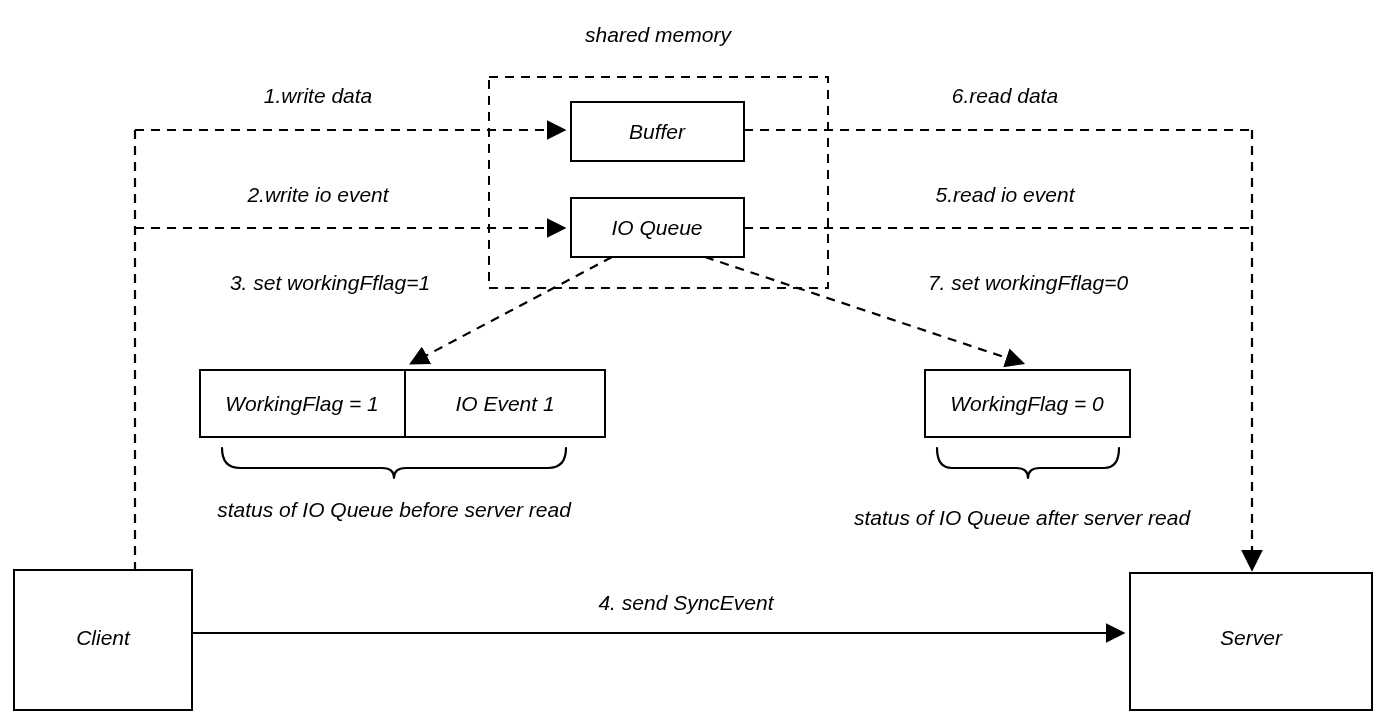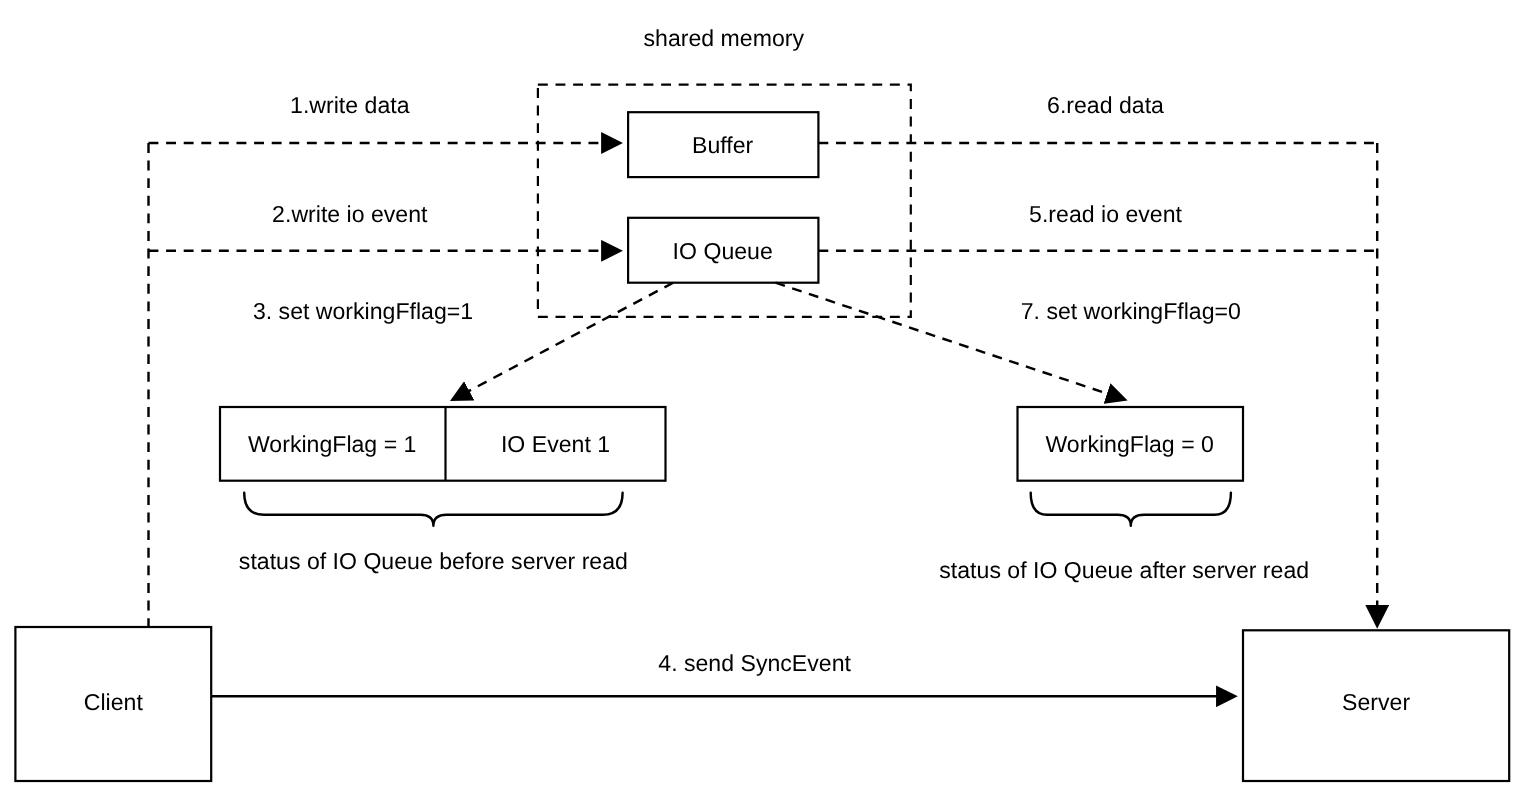--- a/index.html
+++ b/index.html
@@ -10,20 +10,21 @@
   body {
     width: 1390px;
     height: 714px;
     font-family: "Liberation Sans", sans-serif;
     overflow: hidden;
   }
   #diagram-root {
     position: relative;
     width: 1390px;
     height: 714px;
+    font-style: italic;
   }
   svg.diagram {
     display: block;
     width: 1390px;
     height: 714px;
   }
   .box-fill {
     fill: #ffffff;
     stroke: #000000;
     stroke-width: 2;

